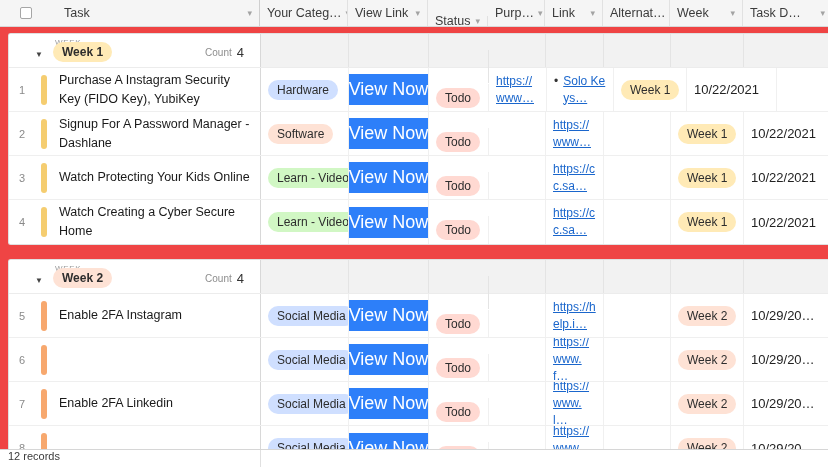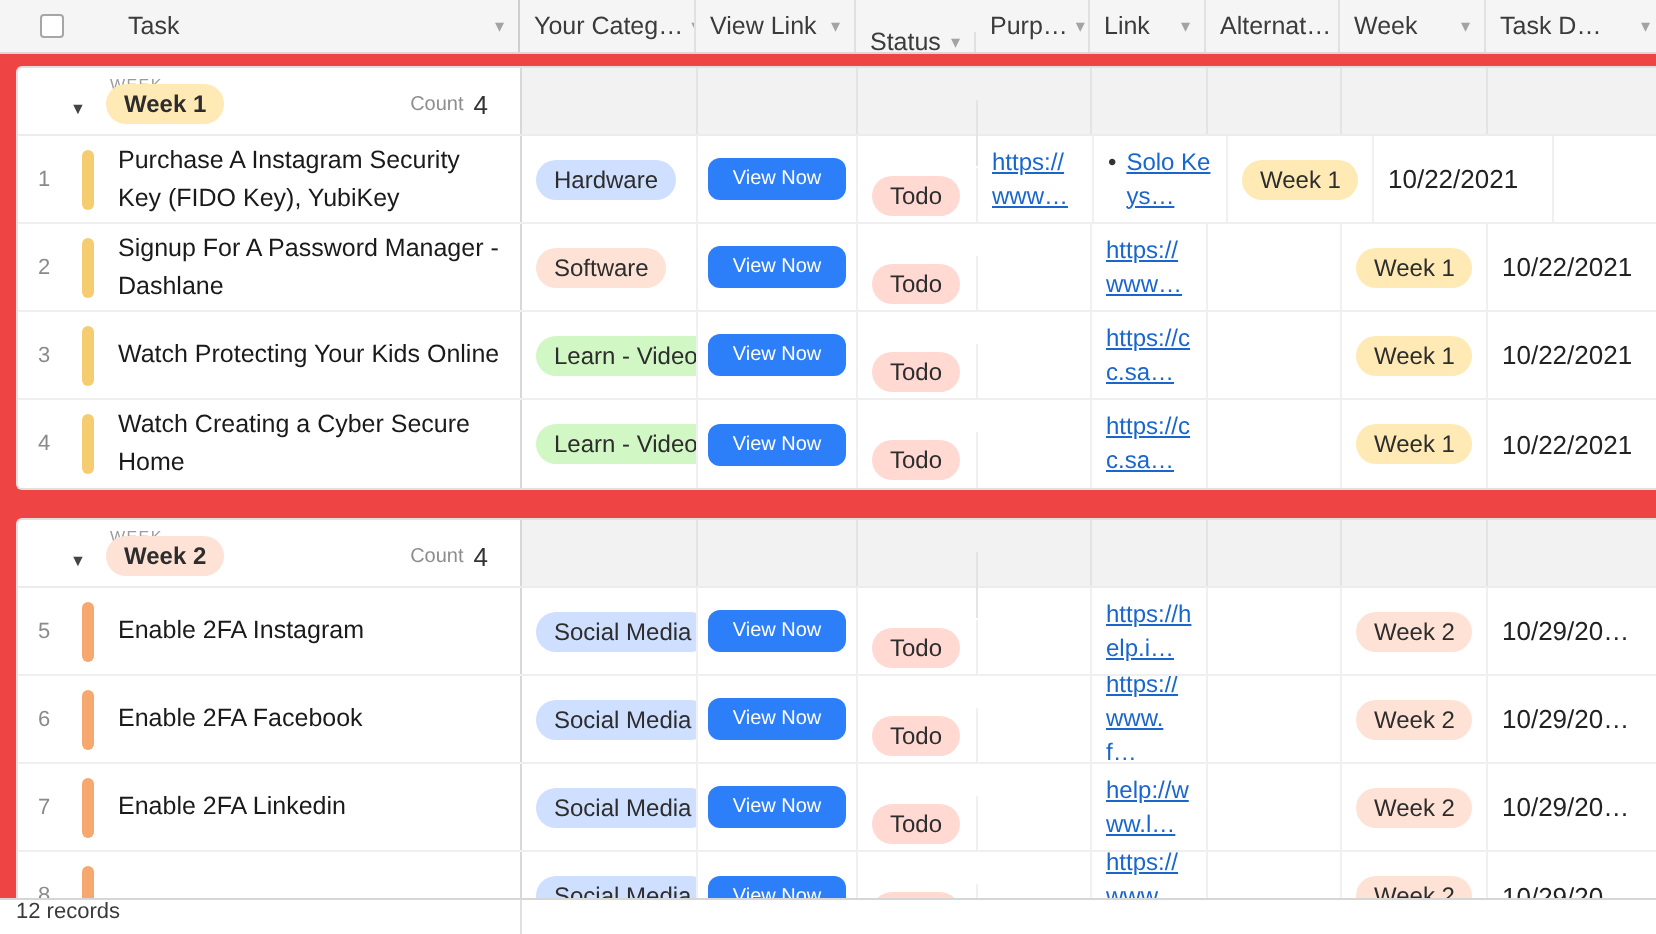--- a/index.html
+++ b/index.html
@@ -56,21 +56,21 @@
 
   
   .badge { display: inline-block; padding: 3px 9px; border-radius: 11px; font-size: 12px; color: #2d2d2d; white-space: nowrap; }
   .c-blue   { background: #cfdfff; }
   .c-orange { background: #fee2d5; }
   .c-green  { background: #d1f7c4; }
   .c-red    { background: #ffd9d2; }
   .c-wk1    { background: #ffeab6; }
   .c-wk2    { background: #fee2d5; }
 
-  .btn { background: #2d7ff9; color: #fff; border-radius: 6px; padding: 5px 12px; font-size: 10px; white-space: nowrap; cursor: pointer; }
+  .btn { background: #2d7ff9; color: #fff; border-radius: 6px; padding: 5px 12px; font-size: 18px; white-space: nowrap; cursor: pointer; }
 
   .linktext { color: #1a66cc; text-decoration: underline; font-size: 12px; word-break: break-all; line-height: 1.4; cursor: pointer; }
   .ptext { font-size: 12px; color: #333; word-break: break-all; line-height: 1.35; }
   .datetext { font-size: 13px; color: #222; white-space: nowrap; }
   .altwrap { display: flex; gap: 5px; align-items: flex-start; }
   .bullet { font-size: 12px; color: #333; line-height: 1.4; }
 
   
   .footer { height: 18px; flex: none; background: #fff; border-top: 1px solid #d6d6d6; display: flex; align-items: flex-start; padding-left: 8px; font-size: 11px; color: #3b3b3b; position: relative; z-index: 2; }
   .footer::after { content: ""; position: absolute; left: 260px; top: 0; bottom: 0; width: 1px; background: #e0e0e0; }
@@ -310,21 +310,20 @@
           </div>
         <div class="cell w-due">
             <span class="datetext">10/29/20…</span>
           </div>
       </div>
 
       <div class="grow">
         <div class="cell cell-task">
           <span class="num">6</span>
           <span class="strip strip-w2"></span>
-          <span class="tasktext">Enable 2FA Facebook</span>
         </div>
         <div class="cell w-cat">
             <span class="badge c-blue">Social Media</span>
           </div>
         <div class="cell w-view center">
             <span class="btn">View Now</span>
           </div>
         <div class="cell w-status">
             <span class="badge c-red">Todo</span>
           </div>
@@ -351,21 +350,21 @@
             <span class="badge c-blue">Social Media</span>
           </div>
         <div class="cell w-view center">
             <span class="btn">View Now</span>
           </div>
         <div class="cell w-status">
             <span class="badge c-red">Todo</span>
           </div>
         <div class="cell w-purp"></div>
         <div class="cell w-link">
-            <span class="linktext">help://www.l…</span>
+            <span class="linktext">https://www.l…</span>
           </div>
         <div class="cell w-alt"></div>
         <div class="cell w-week">
             <span class="badge c-wk2">Week 2</span>
           </div>
         <div class="cell w-due">
             <span class="datetext">10/29/20…</span>
           </div>
       </div>
 

